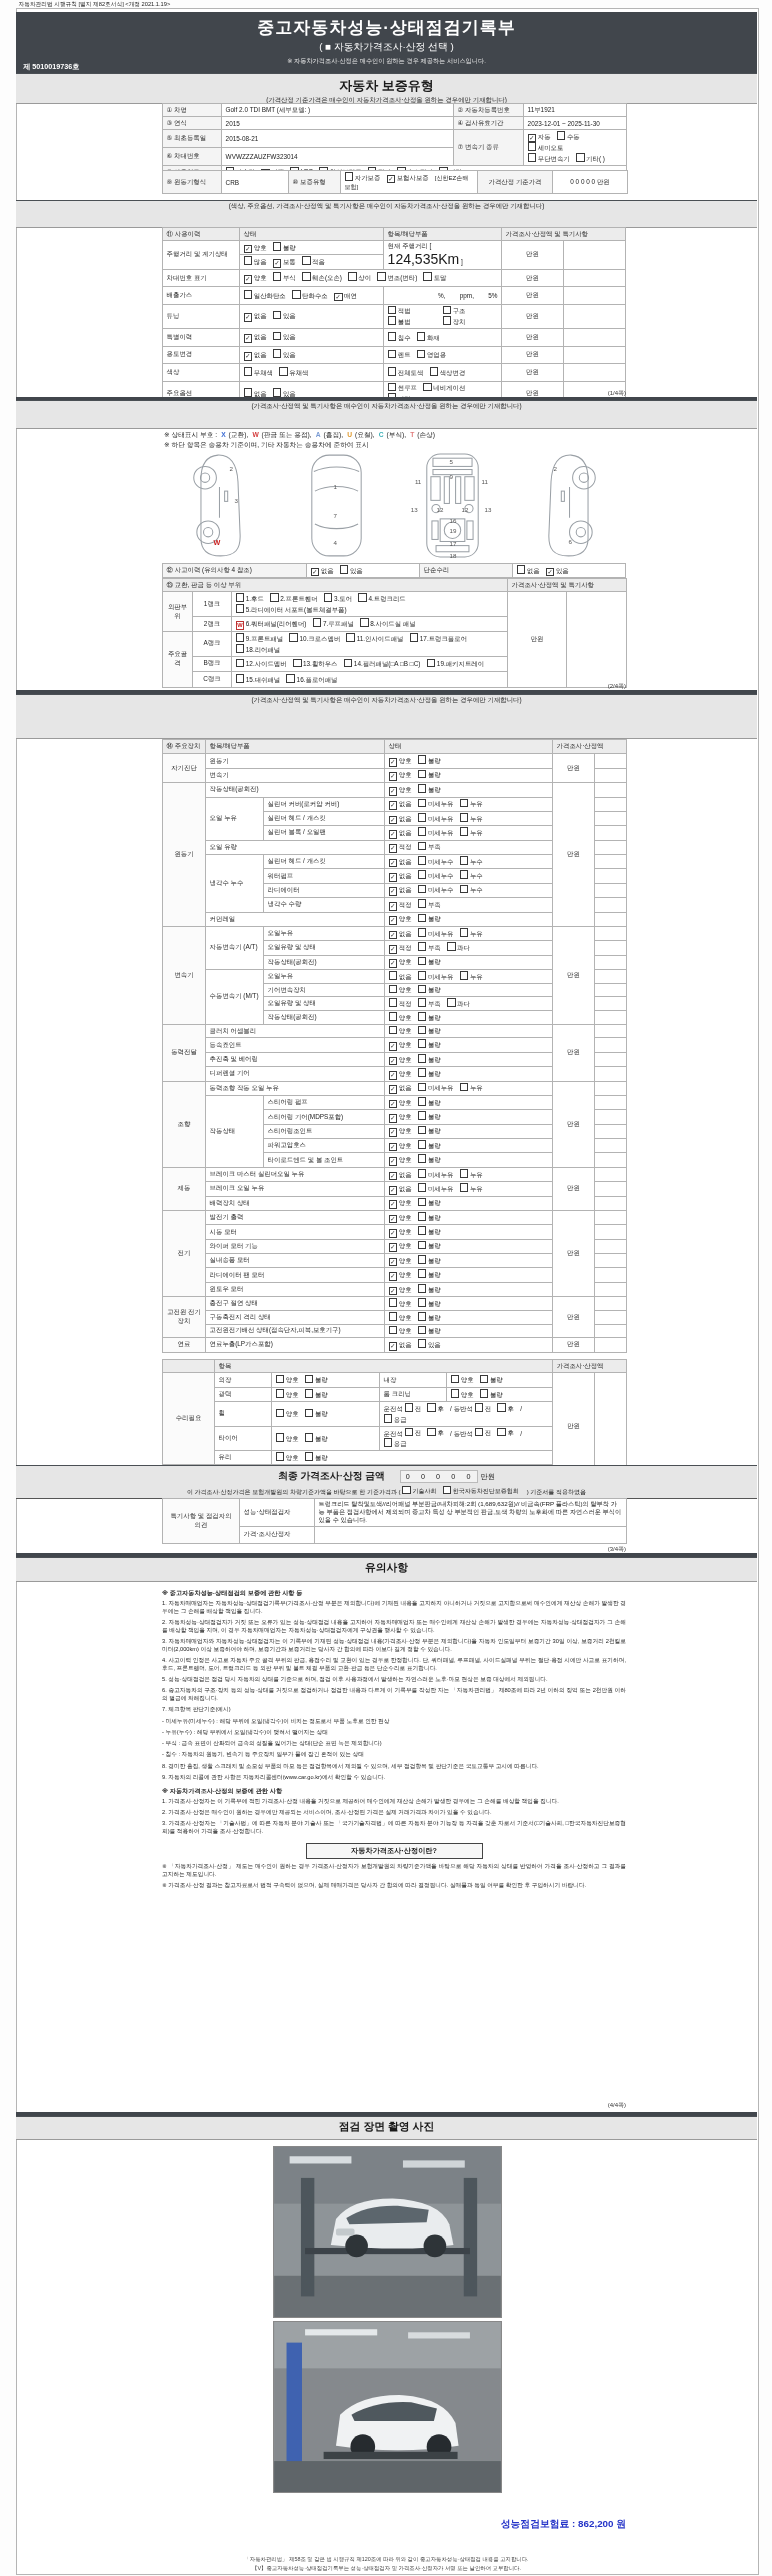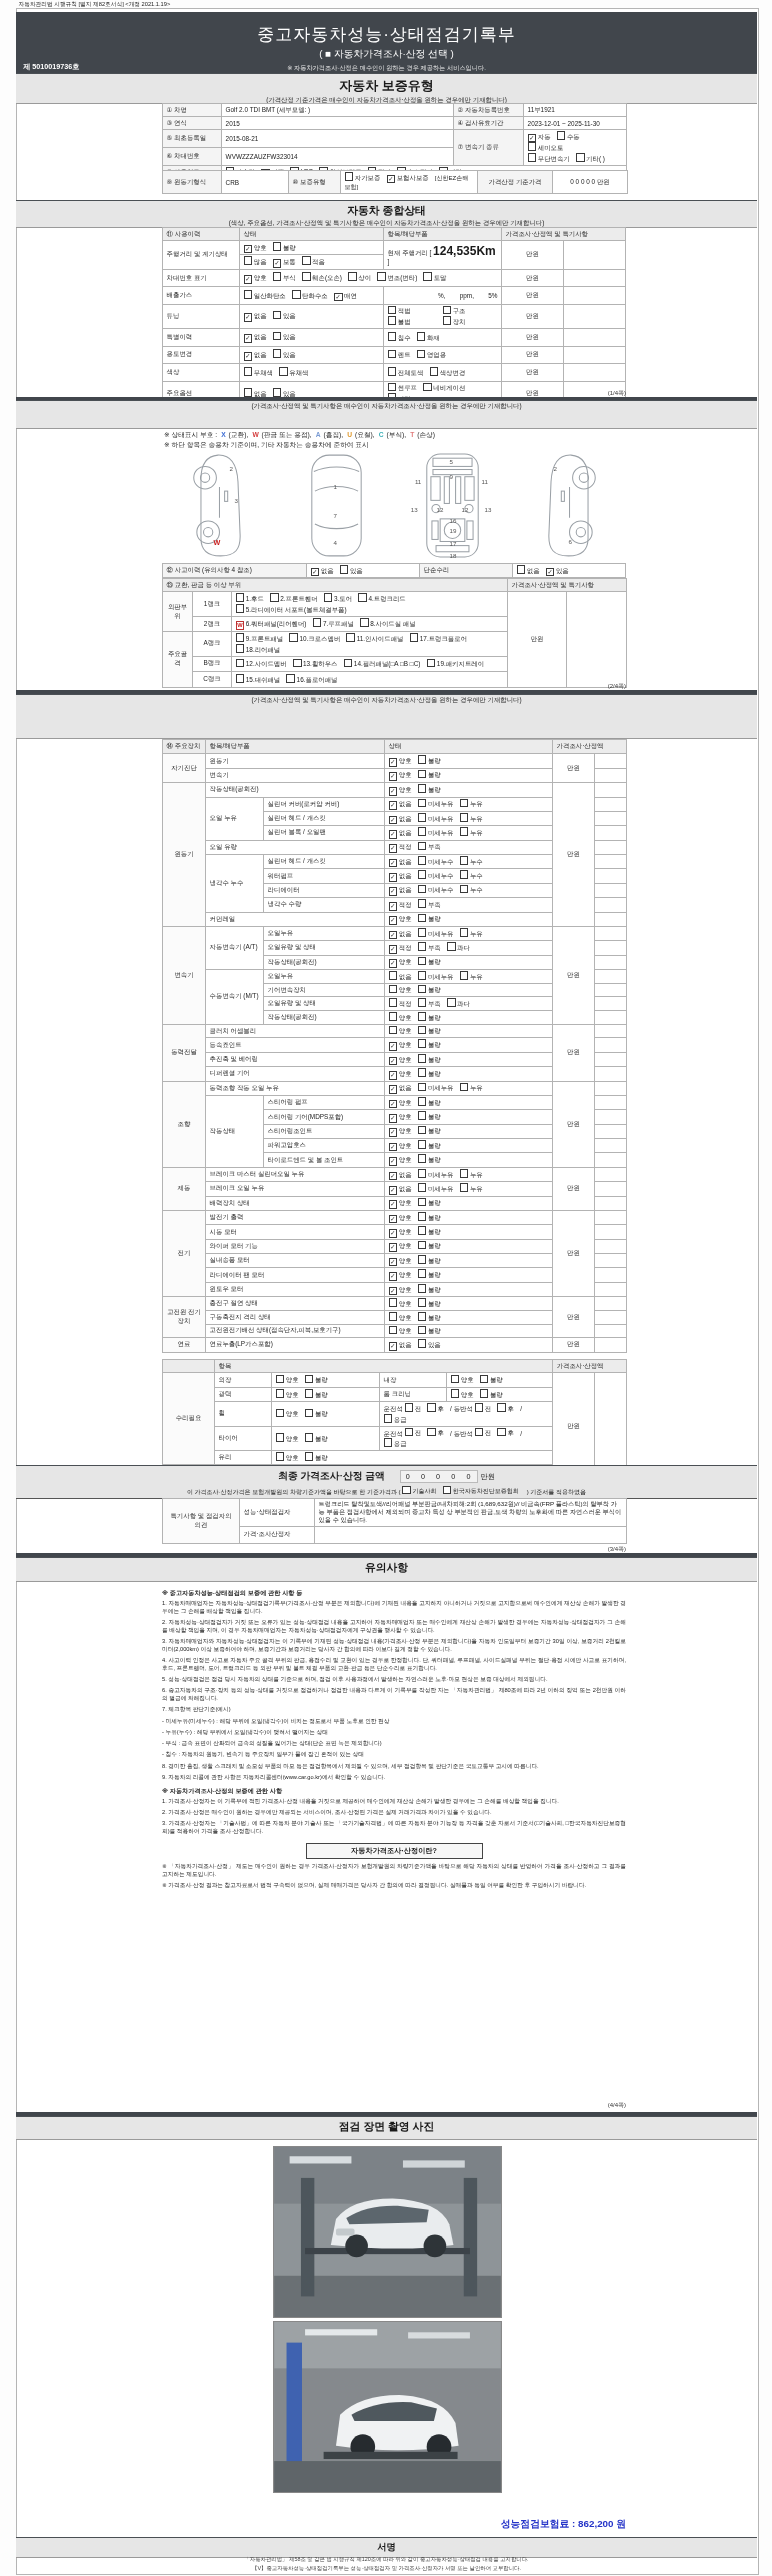--- a/index.html
+++ b/index.html
@@ -2,41 +2,41 @@
 <html style="font-size:8.2px"><head>
 <meta charset="utf-8">
 <style>
   html,body{margin:0;padding:0;background:#fff;}
   #canvas{position:relative;width:773px;height:2576px;background:#fdfdfd;
     font-family:"Liberation Sans","DejaVu Sans",sans-serif;color:#1a1a1a;overflow:hidden;}
   .pageframe{position:absolute;left:15.5px;top:8.2px;width:741px;height:2565px;border:0.5px solid #b5b5b5;background:#fff;}
   .abs{position:absolute;}
   .topnote{left:18.5px;top:0.5px;font-size:5.7px;color:#222;}
   .darkhead{left:16px;top:12.4px;width:741px;height:61px;background:#41464c;color:#fff;text-align:center;}
-  .dtitle{margin-top:11px;font-size:17px;font-weight:normal;letter-spacing:1px;}
+  .dtitle{margin-top:4px;font-size:17px;font-weight:bold;letter-spacing:1px;}
   .dsub{font-size:9.8px;margin-top:2.1px;}
   .dnote{font-size:6.2px;margin-top:2.1px;color:#e8e8e8;}
   .docno{position:absolute;left:7.2px;bottom:1.5px;font-size:7.2px;font-weight:bold;color:#fff;}
   .band{left:16px;width:741px;background:#e6e6e6;border-top:1px solid #4a4f54;border-bottom:0.5px solid #9a9a9a;text-align:center;}
   .bt{font-size:13px;font-weight:bold;padding-top:3.1px;}
   .bs{font-size:6.4px;color:#222;padding:1px 0 3.1px;}
   .btsm{font-size:10.8px;font-weight:bold;padding:3.1px 0;}
   .darkbar{left:16px;width:741px;height:4.1px;background:#41464c;}
   table{border-collapse:collapse;table-layout:fixed;}
   .ftab{position:absolute;left:162px;width:464px;border:1px solid #555;background:#fff;font-size:6.4px;}
   .ftab td,.ftab th{border:0.5px solid #b3b3b3;padding:1px 3.6px;vertical-align:middle;overflow:hidden;}
   .lab{background:#f4f4f4;}
   .hd{background:#ececec;font-weight:normal;text-align:left;}
   .ctr{text-align:center;}
   .cb{display:inline-block;width:6.7px;height:6.7px;border:1px solid #3a3a3a;margin-right:1.5px;vertical-align:-1px;
       text-align:center;line-height:5.7px;font-size:6.2px;font-weight:bold;background:#fff;}
   .opt{margin-right:6.2px;white-space:nowrap;}
   .wm{display:inline-block;width:6.7px;height:6.7px;border:1px solid #b33;color:#c81d1d;margin-right:1.5px;vertical-align:-1px;
       text-align:center;line-height:6.2px;font-size:5.7px;font-weight:bold;}
-  .mil{font-size:12px;font-weight:bold;}
+  .mil{font-size:14px;font-weight:normal;}
   .price{text-align:center;color:#222;}
   .pagemark{position:absolute;left:162px;width:464px;text-align:right;font-size:6px;color:#333;}
   .legend{position:absolute;left:164px;width:461px;font-size:6.7px;}
   .lsym{font-weight:bold;margin:0 1px 0 4.1px;}
   .diagwrap{position:absolute;left:162px;width:464px;display:flex;justify-content:space-around;}
   .dv{position:relative;width:103px;height:109px;}
   .dv svg{width:100%;height:100%;}
   .dl{position:absolute;font-size:6.2px;color:#555;}
   .dl.red{color:#c81d1d;font-weight:bold;font-size:7.2px;}
   .dg{background:#fbfbfb;text-align:center;}
@@ -123,21 +123,20 @@
       <td>CRB</td>
       <td class="lab">⑩ 보증유형</td>
       <td><span><span class="opt"><span class="cb"></span><span>자가보증</span></span><span class="opt"><span class="cb">✓</span><span>보험사보증</span></span></span><span style="font-size:6px;">[신한EZ손해보험]</span></td>
       <td class="lab ctr">가격산정 기준가격</td>
       <td class="ctr"><span>0 0 0 0 0</span> <span>만원</span></td>
     </tr>
   </tbody>
     </table>
 
   <div class="abs band" style="top:200px;height:26px;">
-    <div class="btsm" style="padding-bottom:0;">자동차 종합상태</div>
     <div class="bs">(색상, 주요옵션, 가격조사·산정액 및 특기사항은 매수인이 자동차가격조사·산정을 원하는 경우에만 기재합니다)</div>
   </div>
 
   <table class="ftab" style="top:227px;">
     <colgroup>
         <col style="width:77px">
         <col style="width:144px">
         <col style="width:118px">
         <col style="width:62px">
         <col style="width:62px">
@@ -779,19 +778,16 @@
       <circle cx="172" cy="242" r="24" fill="#262b2f"></circle>
         <circle cx="320" cy="242" r="24" fill="#262b2f"></circle>
       <rect x="96" y="252" width="260" height="14" fill="#3c4246"></rect>
     </svg>
   </div>
 
   <div class="fee" style="top:2518px;">
     <span>성능점검보험료 :</span> <span>862,200 원</span>
   </div>
 
-  <div class="abs band" style="top:2537px;height:18.5px;">
-    <div style="font-size:9.3px;font-weight:bold;padding-top:3.1px;">서명</div>
-  </div>
   <div class="footline" style="top:2556px;">「자동차관리법」 제58조 및 같은 법 시행규칙 제120조에 따라 위와 같이 중고자동차성능·상태점검 내용을 고지합니다.</div>
   <div class="footline" style="top:2565px;">【Ⅴ】중고자동차성능·상태점검기록부는 성능·상태점검자 및 가격조사·산정자가 서명 또는 날인하여 교부합니다.</div>
 </div>
 
 
 </body></html>

